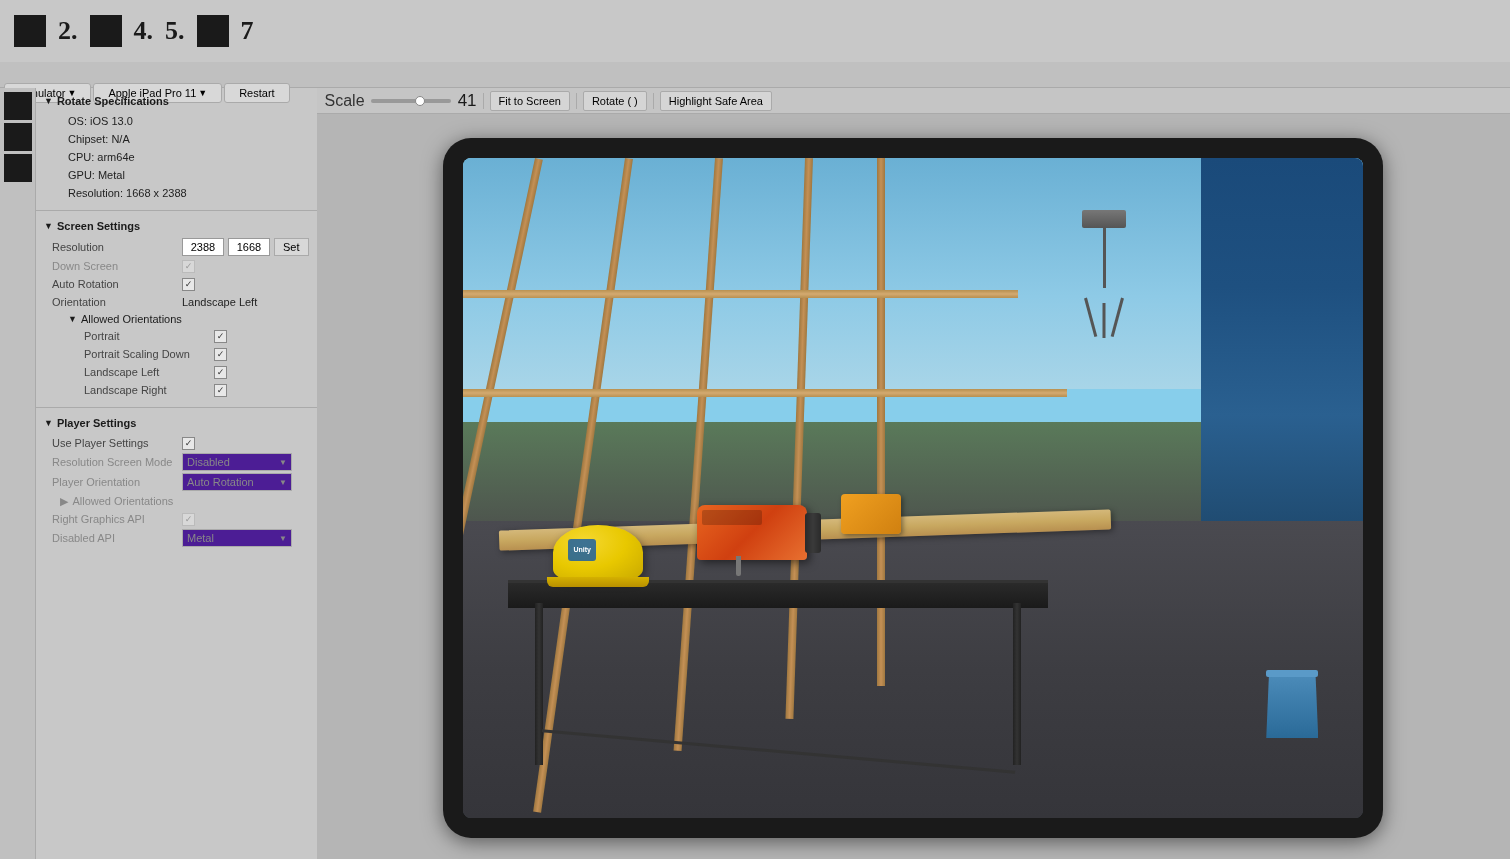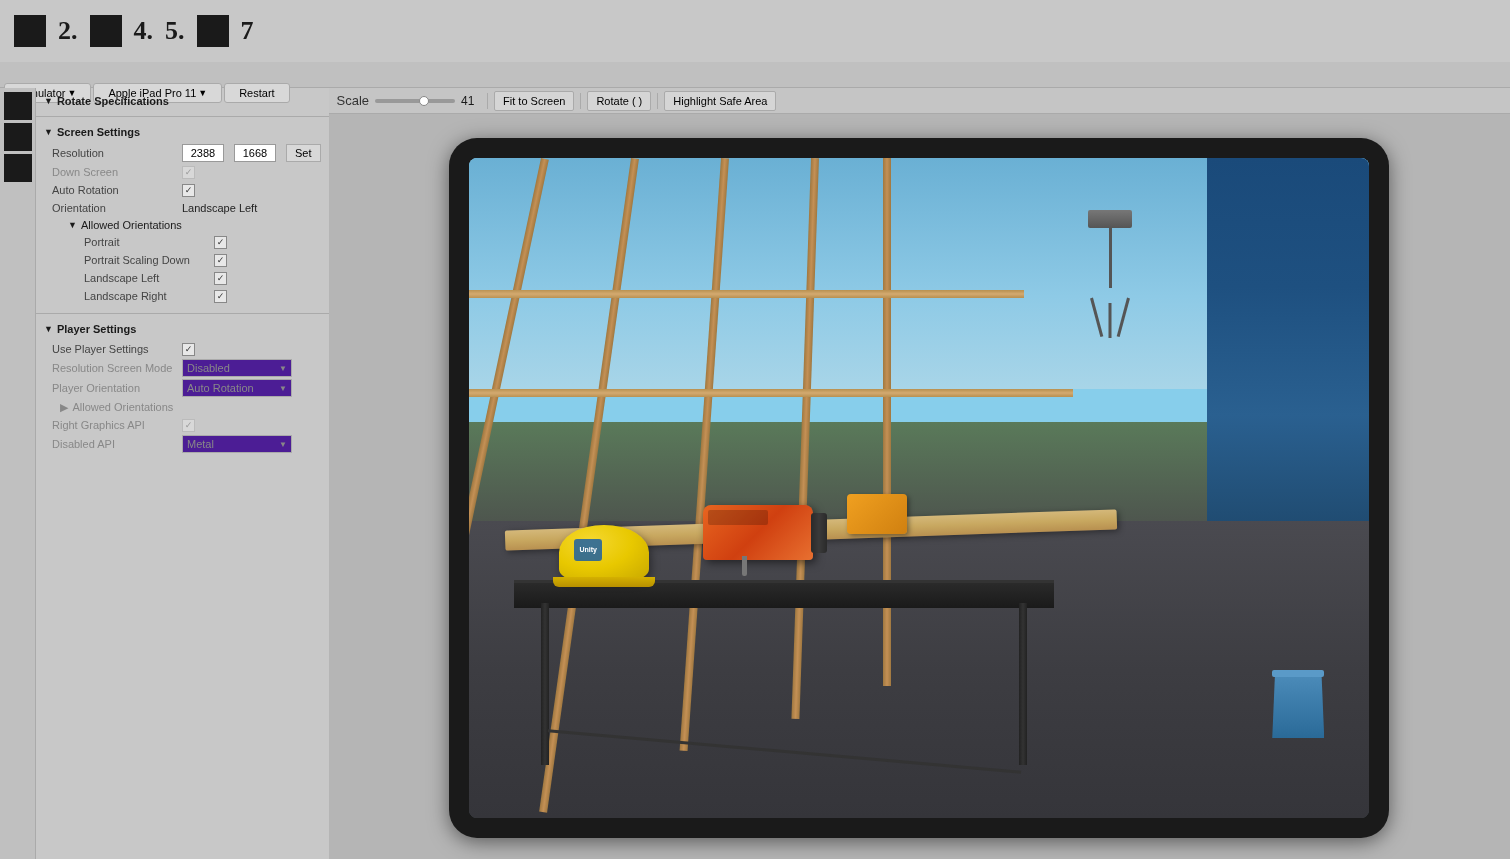--- a/index.html
+++ b/index.html
@@ -101,21 +101,21 @@
       border-color: #bbb;
     }
     .checkbox.disabled::after {
       color: #999;
     }
 
     
     .resolution-inputs {
       display: flex;
       align-items: center;
-      gap: 10px;
+      gap: 4px;
     }
     .res-input {
       width: 42px;
       height: 18px;
       border: 1px solid #999;
       background: white;
       font-size: 11px;
       padding: 0 3px;
       text-align: center;
     }
@@ -179,21 +179,21 @@
     .preview-toolbar {
       height: 26px;
       background: #c5c5c5;
       border-bottom: 1px solid #aaa;
       display: flex;
       align-items: center;
       padding: 0 8px;
       gap: 6px;
     }
     .scale-label {
-      font-size: 13px;
+      font-size: 16px;
       color: #333;
     }
     .scale-slider-container {
       display: flex;
       align-items: center;
       gap: 4px;
     }
     .scale-slider {
       width: 80px;
       height: 4px;
@@ -205,22 +205,23 @@
       width: 10px;
       height: 10px;
       background: white;
       border: 1px solid #888;
       border-radius: 50%;
       position: absolute;
       top: -3px;
       left: 55%;
     }
     .scale-value {
-      font-size: 12px;
+      font-size: 17px;
       min-width: 20px;
+      text-align: right;
     }
     .divider-v {
       width: 1px;
       height: 16px;
       background: #aaa;
     }
     .preview-btn {
       height: 20px;
       padding: 0 8px;
       background: #d5d5d5;
@@ -409,20 +410,37 @@
       <div class="side-nav-icon"></div>
     </div>
 
     <div class="left-content">
 
       <div class="panel-section">
         <div class="section-header">
           <span class="triangle">▼</span>
           <span>Rotate Specifications</span>
         </div>
+        <div class="section-content">
+          <div class="row indent1">
+            <span class="row-value">OS: iOS 13.0</span>
+          </div>
+          <div class="row indent1">
+            <span class="row-value">Chipset: N/A</span>
+          </div>
+          <div class="row indent1">
+            <span class="row-value">CPU: arm64e</span>
+          </div>
+          <div class="row indent1">
+            <span class="row-value">GPU: Metal</span>
+          </div>
+          <div class="row indent1">
+            <span class="row-value">Resolution: 1668 x 2388</span>
+          </div>
+        </div>
       </div>
 
       <div class="section-divider"></div>
 
       <div class="panel-section">
         <div class="section-header">
           <span class="triangle">▼</span>
           <span>Screen Settings</span>
         </div>
         <div class="section-content">

